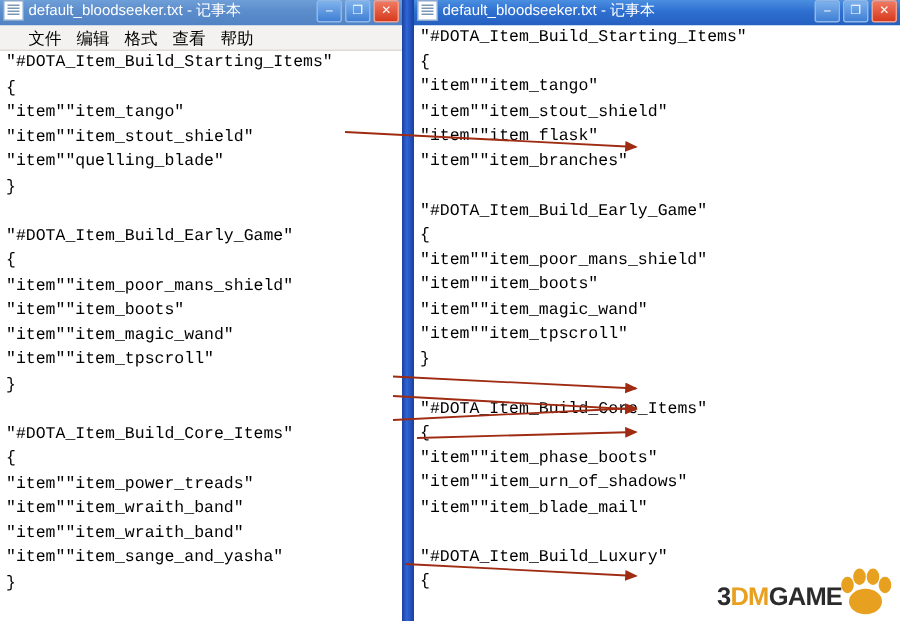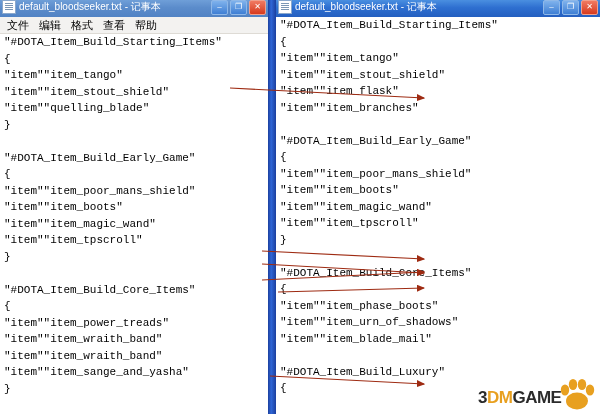--- a/index.html
+++ b/index.html
@@ -87,21 +87,21 @@
   .win-btn.close {
     background: linear-gradient(to bottom, #f07a62, #d63a1e);
     border-color: #f0a08c;
   }
 
   .menubar {
     height: 17px;
     background: #f3f2f0;
     border-bottom: 1px solid #dedbd5;
     display: flex;
-    padding-left: 2px;
+    padding-left: 14px;
     box-sizing: border-box;
     font-size: 11px;
     color: #000000;
   }
   .menubar span {
     padding: 1px 5px;
     white-space: nowrap;
   }
 
   .editor {

